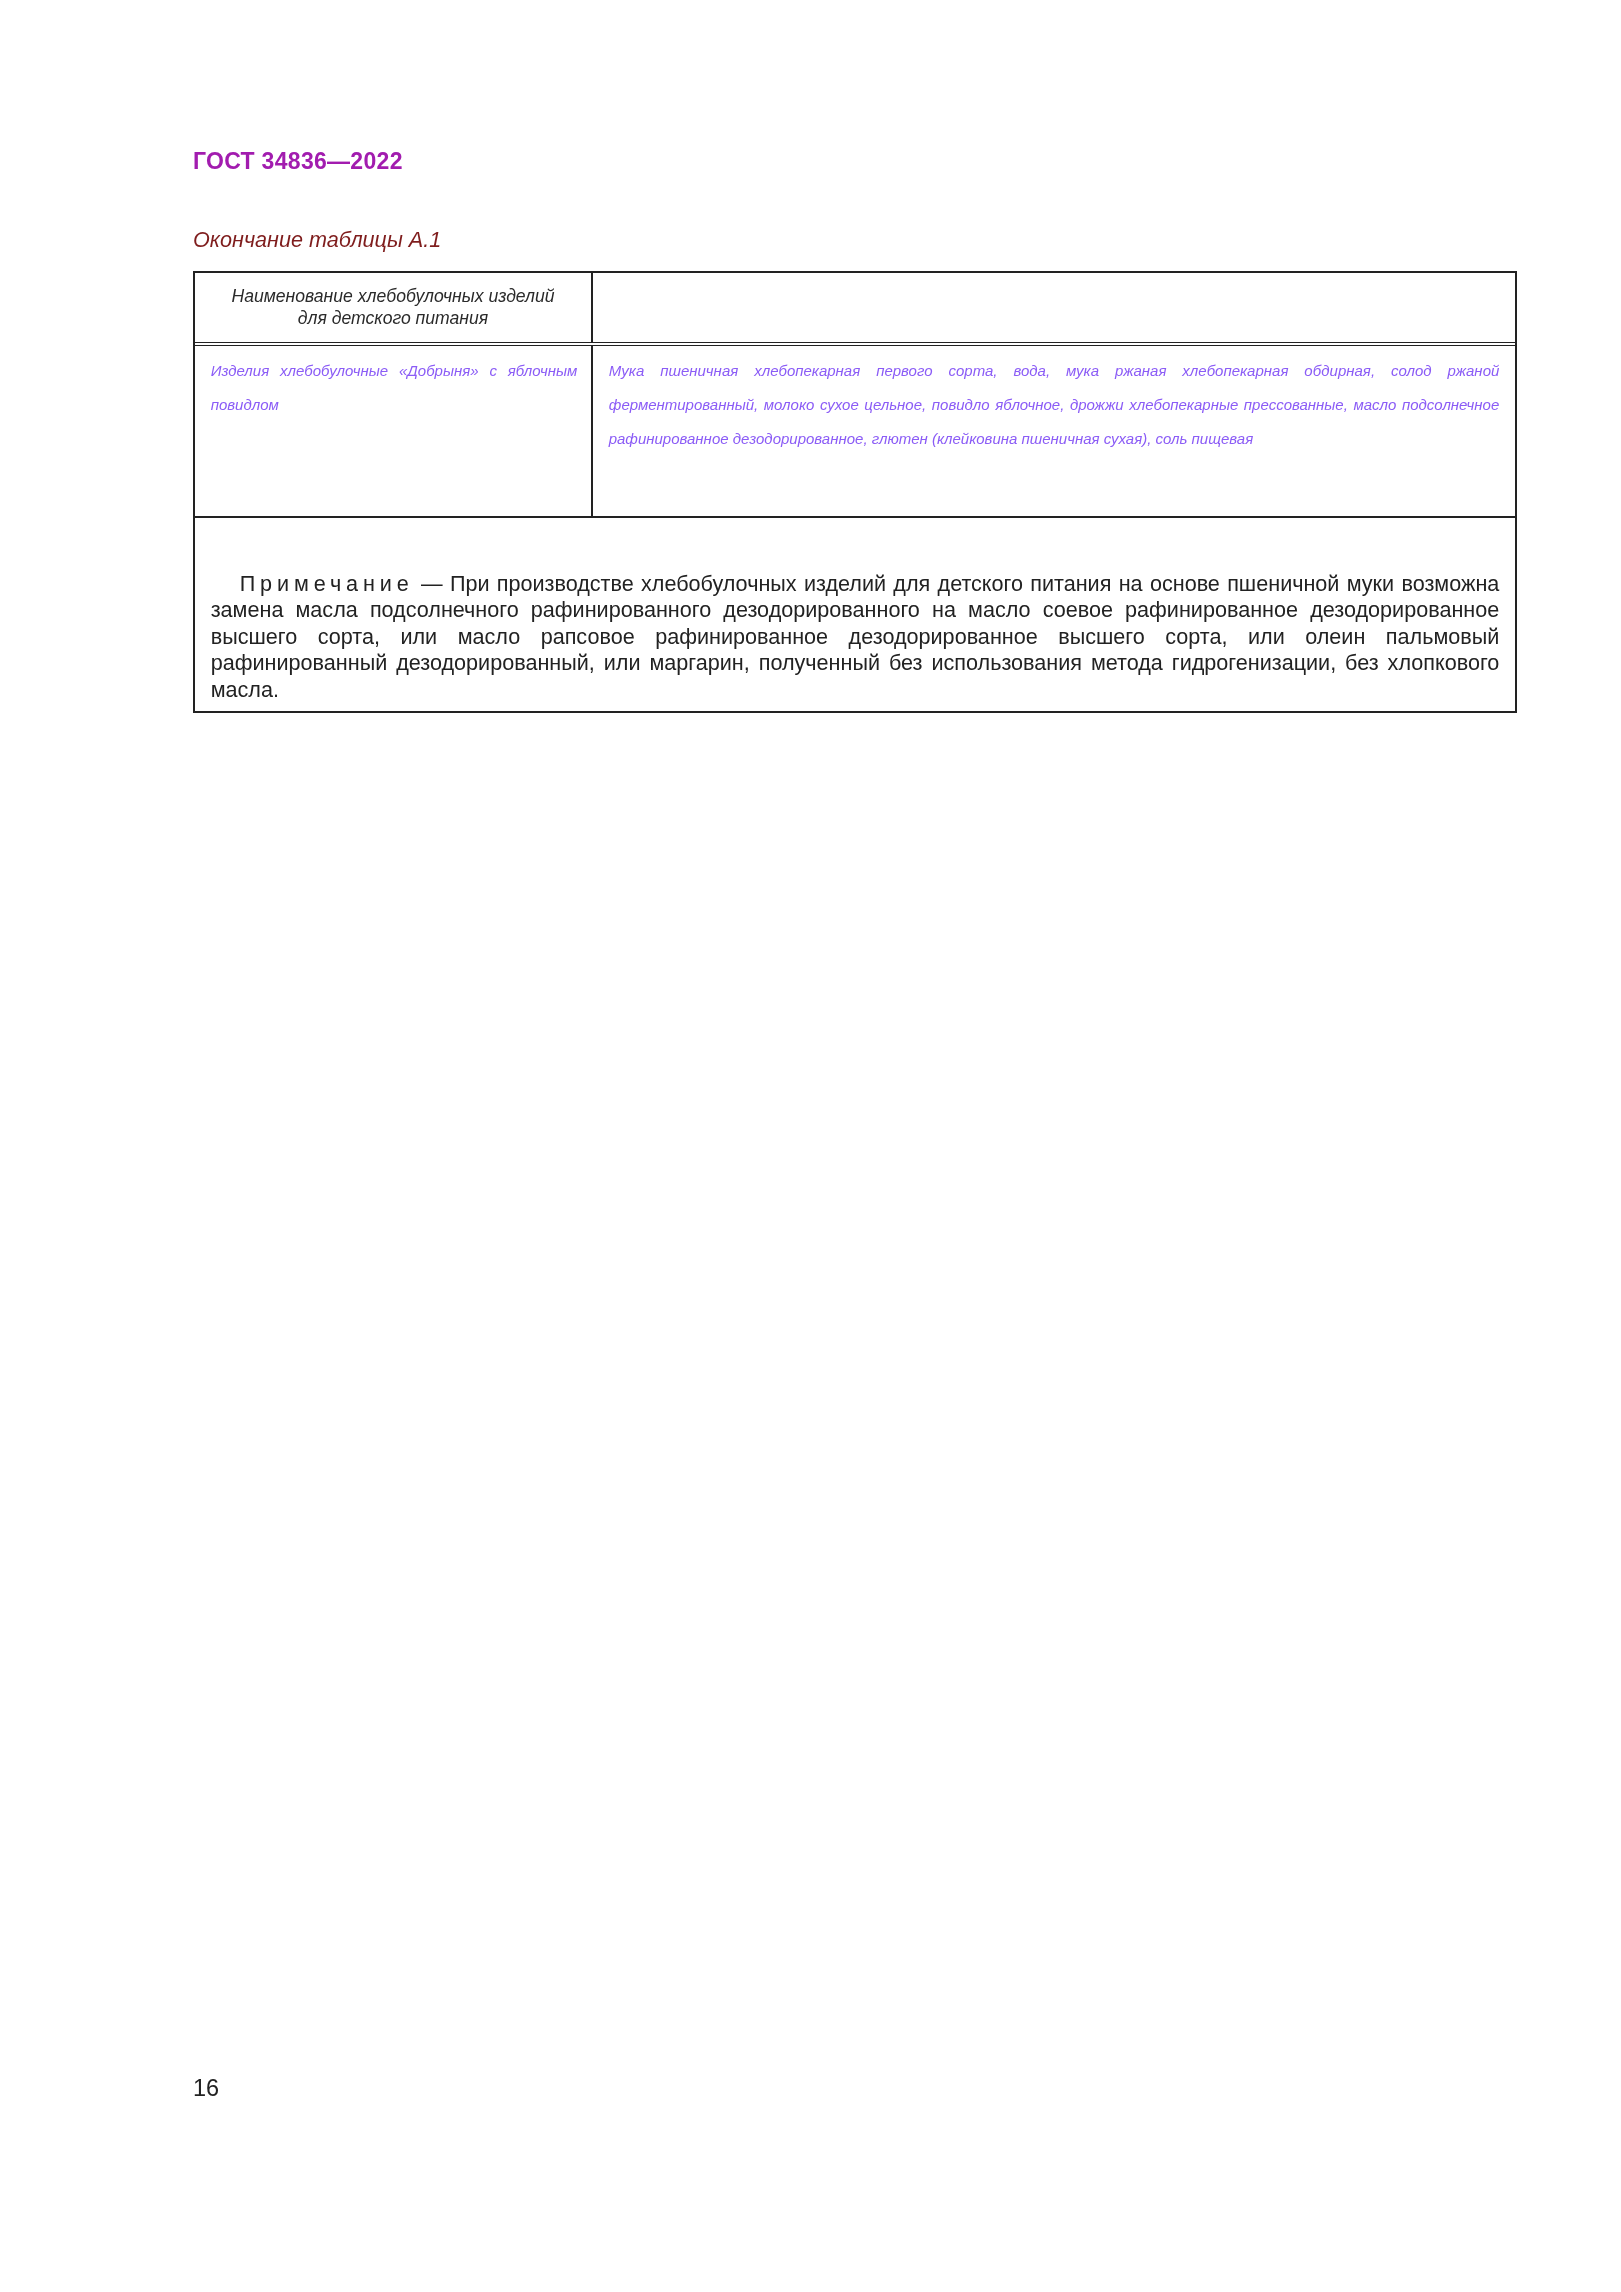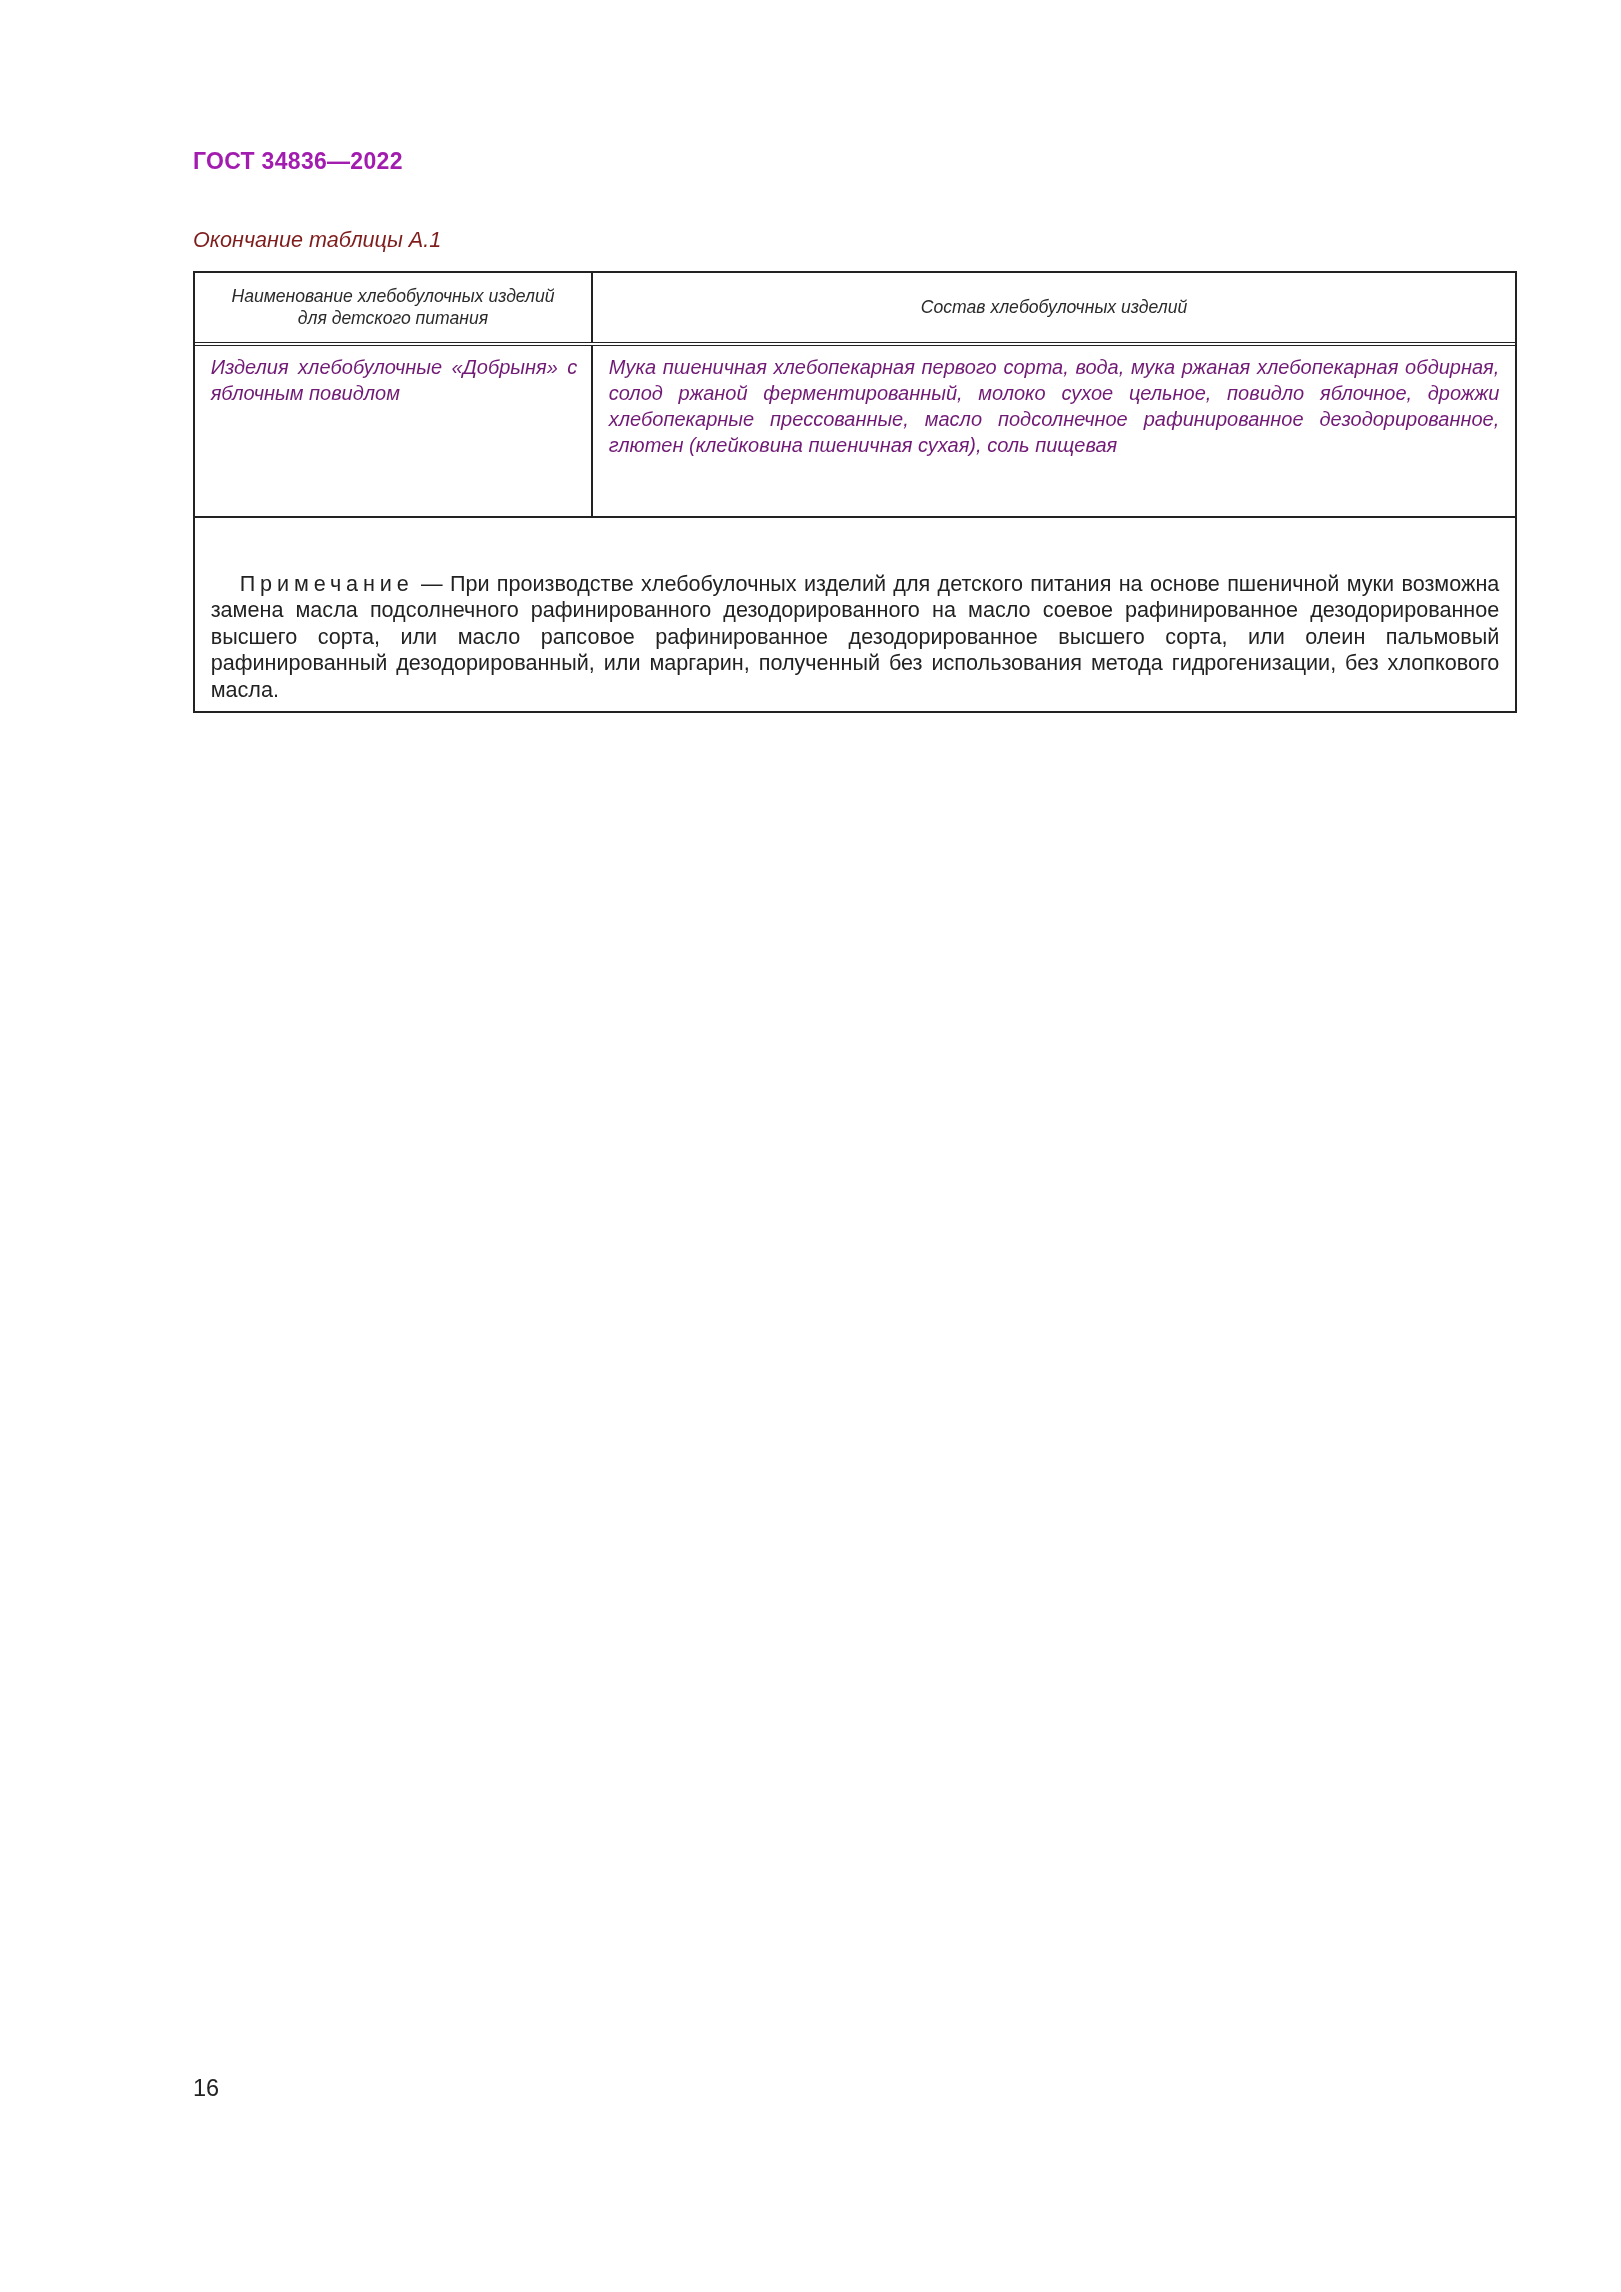--- a/index.html
+++ b/index.html
@@ -24,21 +24,21 @@
   .col1 { width: 398px; border-right: 2.9px solid #222222; }
   .col2 { flex: 1; }
   .header-row { height: 69px; border-bottom: 4.9px double #222222; }
   .header-row .cell {
     display: flex; align-items: center; justify-content: center; text-align: center;
     font-size: 17.6px; line-height: 21.6px; color: #2a2a2a;
   }
   .header-row .col1 { padding: 0 29px; }
   .body-row { height: 170px; border-bottom: 2.9px solid #222222; }
   .body-row .cell {
-    font-size: 20px; line-height: 26px; color: #701a75; padding: 7.8px 15.7px 0 15.7px;
+    font-size: 15px; line-height: 34px; color: #8b5cf6; padding: 7.8px 15.7px 0 15.7px;
     text-align: justify;
   }
   .body-row .col1 { padding-right: 13.7px; }
   .note-row {
     padding: 4.9px 15.7px 7.8px 15.7px; font-size: 21.6px; line-height: 26.5px;
     text-align: justify; color: #222222;
     font-family: "Liberation Sans", sans-serif;
   }
   .note-row .note-text { text-indent: 29px; display: block; margin-top: 48px; }
   .note-label { letter-spacing: 4.9px; }
@@ -49,21 +49,20 @@
 </head>
 <body>
 
 <div class="doc-code">ГОСТ 34836—2022</div>
 
 <div class="table-caption">Окончание таблицы А.1</div>
 
 <div class="table">
   <div class="row header-row">
     <div class="cell col1">Наименование хлебобулочных изделий для детского питания</div>
-    <div class="cell col2">Состав хлебобулочных изделий</div>
   </div>
   <div class="row body-row">
     <div class="cell col1">Изделия хлебобулочные «Добрыня» с яблочным повидлом</div>
     <div class="cell col2">Мука пшеничная хлебопекарная первого сорта, вода, мука ржаная хлебопекарная обдирная, солод ржаной ферментированный, молоко сухое цельное, повидло яблочное, дрожжи хлебопекарные прессованные, масло подсолнечное рафинированное дезодорированное, глютен (клейковина пшеничная сухая), соль пищевая</div>
   </div>
   <div class="note-row">
     <span class="note-text"><span class="note-label">Примечание</span><span> — </span><span>При производстве хлебобулочных изделий для детского питания на основе пшеничной муки возможна замена масла подсолнечного рафинированного дезодорированного на масло соевое рафинированное дезодорированное высшего сорта, или масло рапсовое рафинированное дезодорированное высшего сорта, или олеин пальмовый рафинированный дезодорированный, или маргарин, полученный без использования метода гидрогенизации, без хлопкового масла.</span></span>
   </div>
 </div>
 

